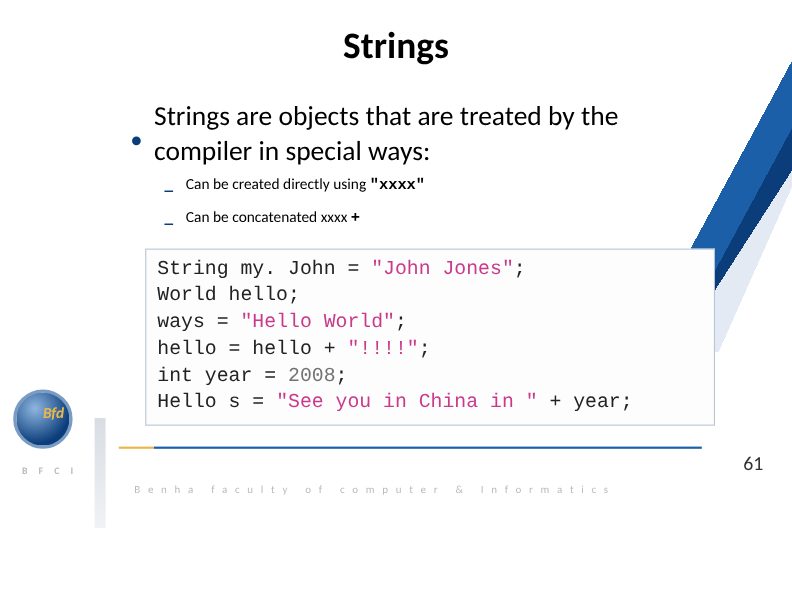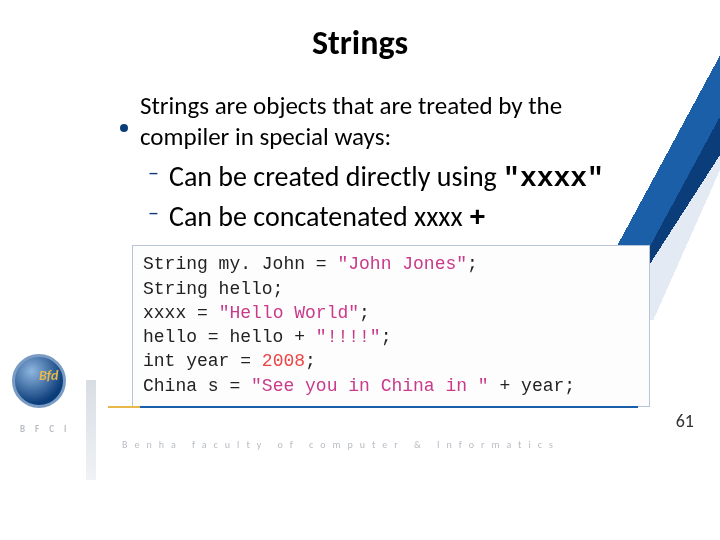--- a/index.html
+++ b/index.html
@@ -14,34 +14,34 @@
                 linear-gradient(105deg, transparent 55%, #e3eaf3 55%, #e3eaf3 65%, transparent 65%);
     transform: skewX(-10deg);
   }
   .title { position: absolute; top: 22px; left: 0; right: 0; text-align: center; font-size: 34px; font-weight: 700; color: #000; }
   .content { position: absolute; top: 90px; left: 120px; right: 70px; }
   .bullet1 { display: flex; align-items: center; margin-bottom: 6px; }
   .bullet1 .dot { width: 8px; height: 8px; background: #0b3d7a; border-radius: 50%; margin-top: 13px; margin-right: 12px; flex-shrink: 0; }
   .bullet1 .txt { font-size: 25px; color: #000; line-height: 1.25; }
   .bullet2 { display: flex; align-items: flex-start; margin-left: 28px; margin-bottom: 2px; }
   .bullet2 .dash { color: #0b3d7a; font-size: 22px; margin-right: 10px; line-height: 1.3; }
-  .bullet2 .txt { font-size: 28px; color: #000; line-height: 1.3; }
+  .bullet2 .txt { font-size: 14px; color: #000; line-height: 1.3; }
   .code-literal { font-family: "Courier New", monospace; font-weight: 700; }
   .code-box {
     margin: 8px 0 0 12px;
     border: 1px solid #b8c5d6;
     background: #fdfdfe;
     padding: 6px 10px 8px 10px;
     font-family: "Courier New", monospace;
     font-size: 18px;
     line-height: 1.35;
     color: #222;
   }
   .code-box .str { color: #c93a8a; }
-  .code-box .num { color: #ef4444; }
+  .code-box .num { color: #737373; }
   .page-num { position: absolute; right: 26px; bottom: 20px; font-size: 18px; color: #333; margin-left: 24px; }
   .footer-line { position: absolute; left: 108px; bottom: 44px; height: 2px; width: 530px; background: linear-gradient(to right, #e8b84a 0%, #e8b84a 6%, #1a5fa8 6%, #1a5fa8 100%); }
   .footer-text { position: absolute; left: 122px; bottom: 1px; font-size: 10px; letter-spacing: 7px; color: #b8bcc2; font-weight: 500; }
   .logo { position: absolute; left: 12px; bottom: 34px; width: 64px; height: 64px; }
   .logo-circle { width: 54px; height: 54px; border-radius: 50%; background: radial-gradient(circle at 35% 30%, #8fb6e0, #0b3d7a 70%); border: 3px solid #7a9cc4; position: relative; }
   .logo-inner { position: absolute; left: 24px; top: 10px; font-size: 14px; font-weight: 700; color: #e8b84a; font-style: italic; }
   .logo-label { position: absolute; left: 8px; bottom: -16px; font-size: 9px; letter-spacing: 4px; color: #b8bcc2; font-weight: 600; }
   .left-band { position: absolute; left: 86px; top: 380px; width: 10px; height: 100px; background: linear-gradient(#d8dde4, #f0f2f5); }
 </style>
 </head>
@@ -71,25 +71,25 @@
     <div class="bullet2">
       <div class="dash">–</div>
       <div class="txt">
         <span>Can be concatenated xxxx </span>
         <span class="code-literal">+</span>
       </div>
     </div>
 
     <div class="code-box">
       <div><span>String my. John = </span><span class="str">"John Jones"</span><span>;</span></div>
-      <div>String hello;</div>
-      <div><span>xxxx = </span><span class="str">"Hello World"</span><span>;</span></div>
+      <div>World hello;</div>
+      <div><span>ways = </span><span class="str">"Hello World"</span><span>;</span></div>
       <div><span>hello = hello + </span><span class="str">"!!!!"</span><span>;</span></div>
       <div><span>int year = </span><span class="num">2008</span><span>;</span></div>
-      <div><span>China s = </span><span class="str">"See you in China in "</span><span> + year;</span></div>
+      <div><span>Hello s = </span><span class="str">"See you in China in "</span><span> + year;</span></div>
     </div>
 
   </div>
 
   <div class="left-band"></div>
 
   <div class="logo">
     <div class="logo-circle">
       <div class="logo-inner">Bfd</div>
     </div>

